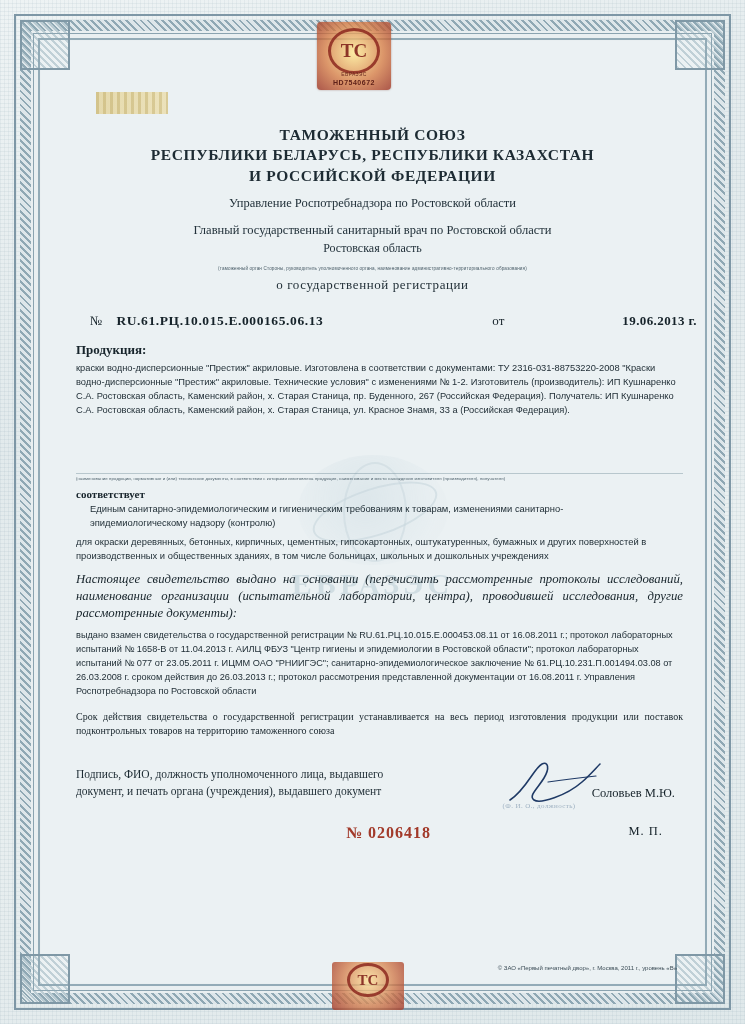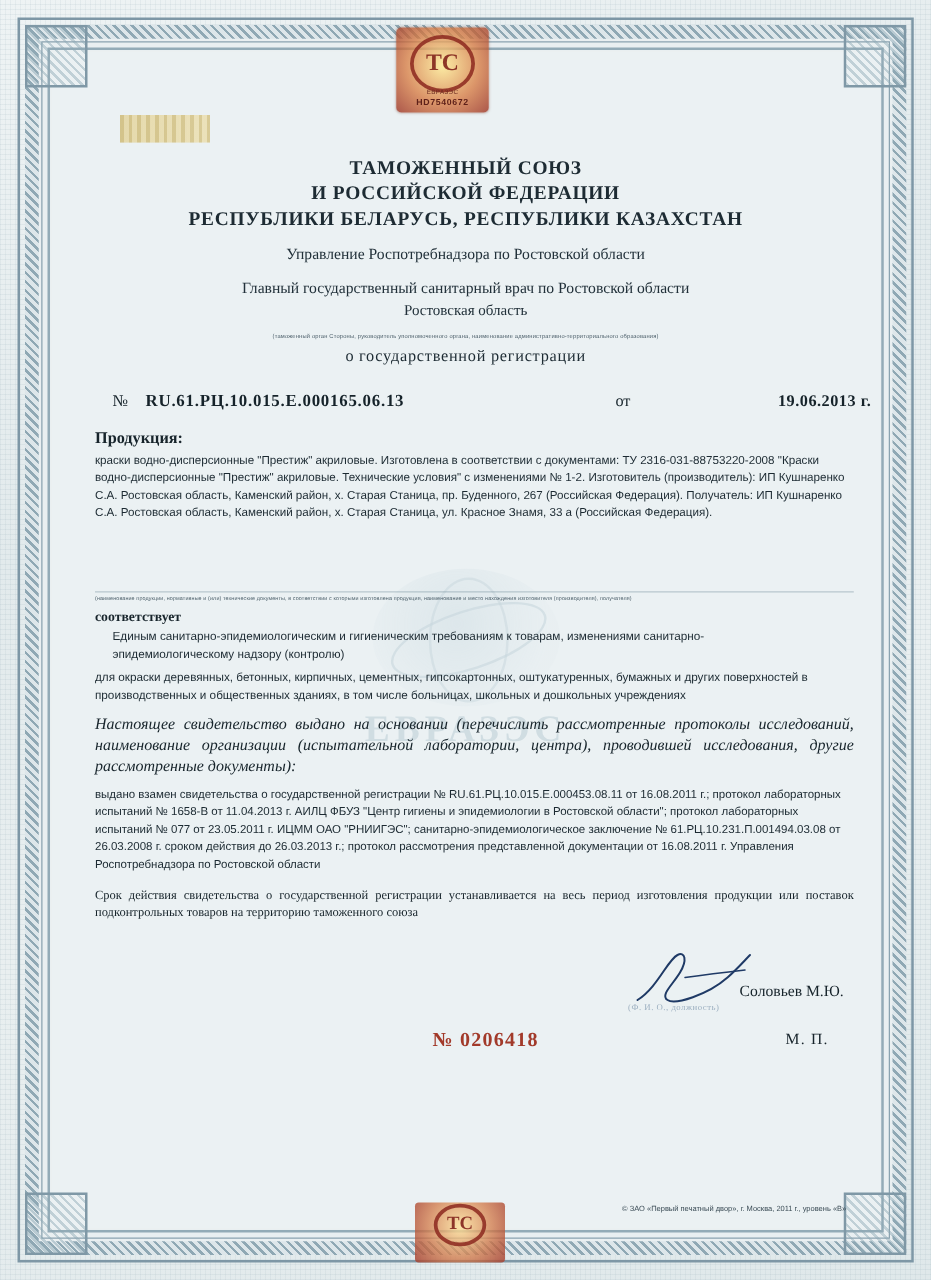--- a/index.html
+++ b/index.html
@@ -502,22 +502,22 @@
 
   <div class="holo-bottom">
     <div class="ring"></div>
     <div class="emb">ТС</div>
   </div>
 
   <div class="content">
 
     <div class="title-block">
       <div class="title-main">ТАМОЖЕННЫЙ СОЮЗ</div>
+      <div class="title-main">РЕСПУБЛИКИ БЕЛАРУСЬ, РЕСПУБЛИКИ КАЗАХСТАН</div>
       <div class="title-main">И РОССИЙСКОЙ ФЕДЕРАЦИИ</div>
-      <div class="title-main">РЕСПУБЛИКИ БЕЛАРУСЬ, РЕСПУБЛИКИ КАЗАХСТАН</div>
       <div class="title-org">Управление Роспотребнадзора по Ростовской области</div>
       <div class="title-org b">Главный государственный санитарный врач по Ростовской области</div>
       <div class="title-region">Ростовская область</div>
     </div>
 
     <div class="tiny-note">(таможенный орган Стороны, руководитель уполномоченного органа, наименование административно-территориального образования)</div>
 
     <div class="cert-sub">о государственной регистрации</div>
 
     <div class="numrow">
@@ -538,20 +538,21 @@
 
     <div class="small-just">для окраски деревянных, бетонных, кирпичных, цементных, гипсокартонных, оштукатуренных, бумажных и других поверхностей в производственных и общественных зданиях, в том числе больницах, школьных и дошкольных учреждениях</div>
 
     <div class="italic-block">Настоящее свидетельство выдано на основании (перечислить рассмотренные протоколы исследований, наименование организации (испытательной лаборатории, центра), проводившей исследования, другие рассмотренные документы):</div>
 
     <div class="issued-block">выдано взамен свидетельства о государственной регистрации № RU.61.РЦ.10.015.Е.000453.08.11 от 16.08.2011 г.; протокол лабораторных испытаний № 1658-В от 11.04.2013 г. АИЛЦ ФБУЗ "Центр гигиены и эпидемиологии в Ростовской области"; протокол лабораторных испытаний № 077 от 23.05.2011 г. ИЦММ ОАО "РНИИГЭС"; санитарно-эпидемиологическое заключение № 61.РЦ.10.231.П.001494.03.08 от 26.03.2008 г. сроком действия до 26.03.2013 г.; протокол рассмотрения представленной документации от 16.08.2011 г. Управления Роспотребнадзора по Ростовской области</div>
 
     <div class="term-block">Срок действия свидетельства о государственной регистрации устанавливается на весь период изготовления продукции или поставок подконтрольных товаров на территорию таможенного союза</div>
 
     <div class="sign-area">
+      <div class="sign-label">Подпись, ФИО, должность уполномоченного лица, выдавшего документ, и печать органа (учреждения), выдавшего документ</div>
 
       <svg class="signature" viewBox="0 0 110 46">
         <path d="M6,40 C22,30 30,8 38,4 C44,1 46,8 40,18 C34,28 24,36 30,40 C36,44 62,36 78,22 C86,15 92,8 96,4" fill="none" stroke="#1f3a66" stroke-width="1.6" stroke-linecap="round"></path>
         <path d="M44,22 C58,20 74,18 92,16" fill="none" stroke="#1f3a66" stroke-width="1.2" stroke-linecap="round"></path>
       </svg>
 
       <div class="sign-name">Соловьев М.Ю.</div>
       <div class="stamp-faint">(Ф. И. О., должность)</div>
       <div class="serial">№ 0206418</div>
       <div class="mp">М. П.</div>

